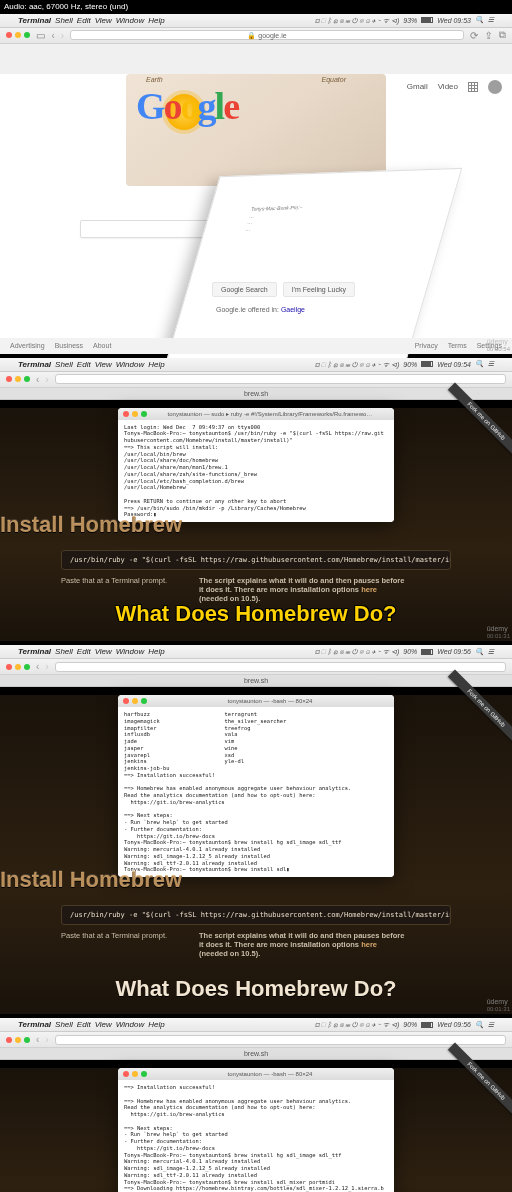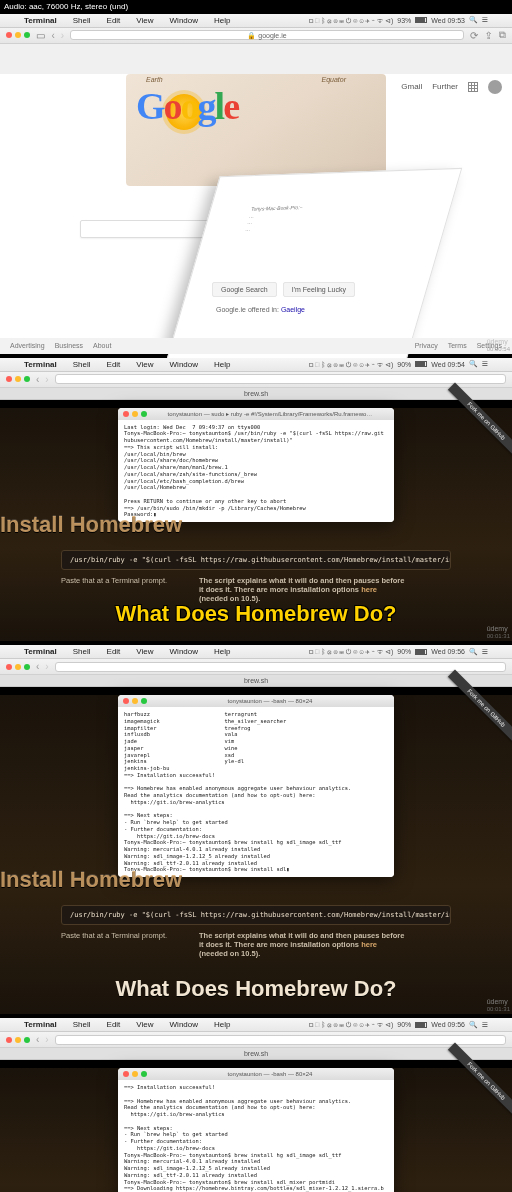--- a/index.html
+++ b/index.html
@@ -1,21 +1,21 @@
 <!DOCTYPE html>
 <html><head>
 <meta charset="utf-8">
 <style>
   * { margin: 0; padding: 0; box-sizing: border-box; }
   body { background: #000; font-family: -apple-system, BlinkMacSystemFont, "Helvetica Neue", Arial, sans-serif; font-size: 10px; color: #333; }
   .meta { color: #fff; padding: 2px 4px; font-size: 8px; line-height: 1.2; }
   .meta div { white-space: nowrap; }
 
   .panel { position: relative; margin-bottom: 4px; }
-  .menubar { background: linear-gradient(#f6f6f6,#e8e8e8); height: 14px; display: flex; align-items: center; padding: 0 24px; font-size: 8px; color: #222; gap: 16px; border-bottom: 1px solid #ccc; }
+  .menubar { background: linear-gradient(#f6f6f6,#e8e8e8); height: 14px; display: flex; align-items: center; padding: 0 18px; font-size: 8px; color: #222; gap: 4px; border-bottom: 1px solid #ccc; font-style: italic; }
   .menubar .right { margin-left: auto; display: flex; gap: 4px; align-items: center; font-size: 7px; color: #444; }
   .menubar .right span { display:inline-block; }
 
   .browser { background: #f0f0f0; }
   .browser-toolbar { height: 16px; background: linear-gradient(#f3f3f3,#e6e6e6); display:flex; align-items:center; padding:0 6px; gap:6px; border-bottom:1px solid #d0d0d0; }
   .traffic { display:flex; gap:3px; }
   .dot { width:6px; height:6px; border-radius:50%; }
   .dot.r{background:#ff5f57;} .dot.y{background:#febc2e;} .dot.g{background:#28c840;}
   .addr { flex:1; height:10px; background:#fff; border:1px solid #ccc; border-radius:3px; font-size:7px; padding:0 4px; line-height:10px; color:#666; text-align:center; }
 
@@ -58,21 +58,21 @@
   .two-col a{ color:#d9a86c; text-decoration:none;}
   .big-heading{ text-align:center; font-size:22px; font-weight:800; color:#f2e6d2; margin-top:18px; text-shadow:0 1px 0 #000;}
   .yellow-overlay{ text-align:center; font-size:22px; font-weight:800; color:#ffd200; position:relative; top:-2px; text-shadow:1px 1px 0 #000,-1px -1px 0 #000,1px -1px 0 #000,-1px 1px 0 #000;}
   .panel-wrap{position:relative;}
   .mb-icons{display:flex; gap:3px; align-items:center; font-size:7px; color:#555;}
 </style>
 </head>
 <body>
 
 <div class="meta">
-  <div>Audio: aac, 76000 Hz, stereo (und)</div>
+  <div>Audio: aac, 67000 Hz, stereo (und)</div>
 </div>
 
 <div class="panel panel-wrap">
   <div class="menubar">
     <span style="font-weight:600;">Terminal</span>
     <span>Shell</span>
     <span>Edit</span>
     <span>View</span>
     <span>Window</span>
     <span>Help</span>
@@ -101,21 +101,21 @@
         <span>🔒</span>
         <span>google.ie</span>
       </div>
       <span style="color:#888;">⟳</span>
       <span style="color:#888;">⇪</span>
       <span style="color:#888;">⧉</span>
     </div>
     <div class="google-page">
       <div class="g-top">
         <span>Gmail</span>
-        <span>Further</span>
+        <span>Video</span>
         <span class="g-grid"></span>
         <span class="g-avatar"></span>
       </div>
       <div class="doodle">
         <div class="doodle-bg"></div>
         <div class="doodle-labels">
           <span>Earth</span>
           <span>Equator</span>
         </div>
         <div class="sun"></div>

